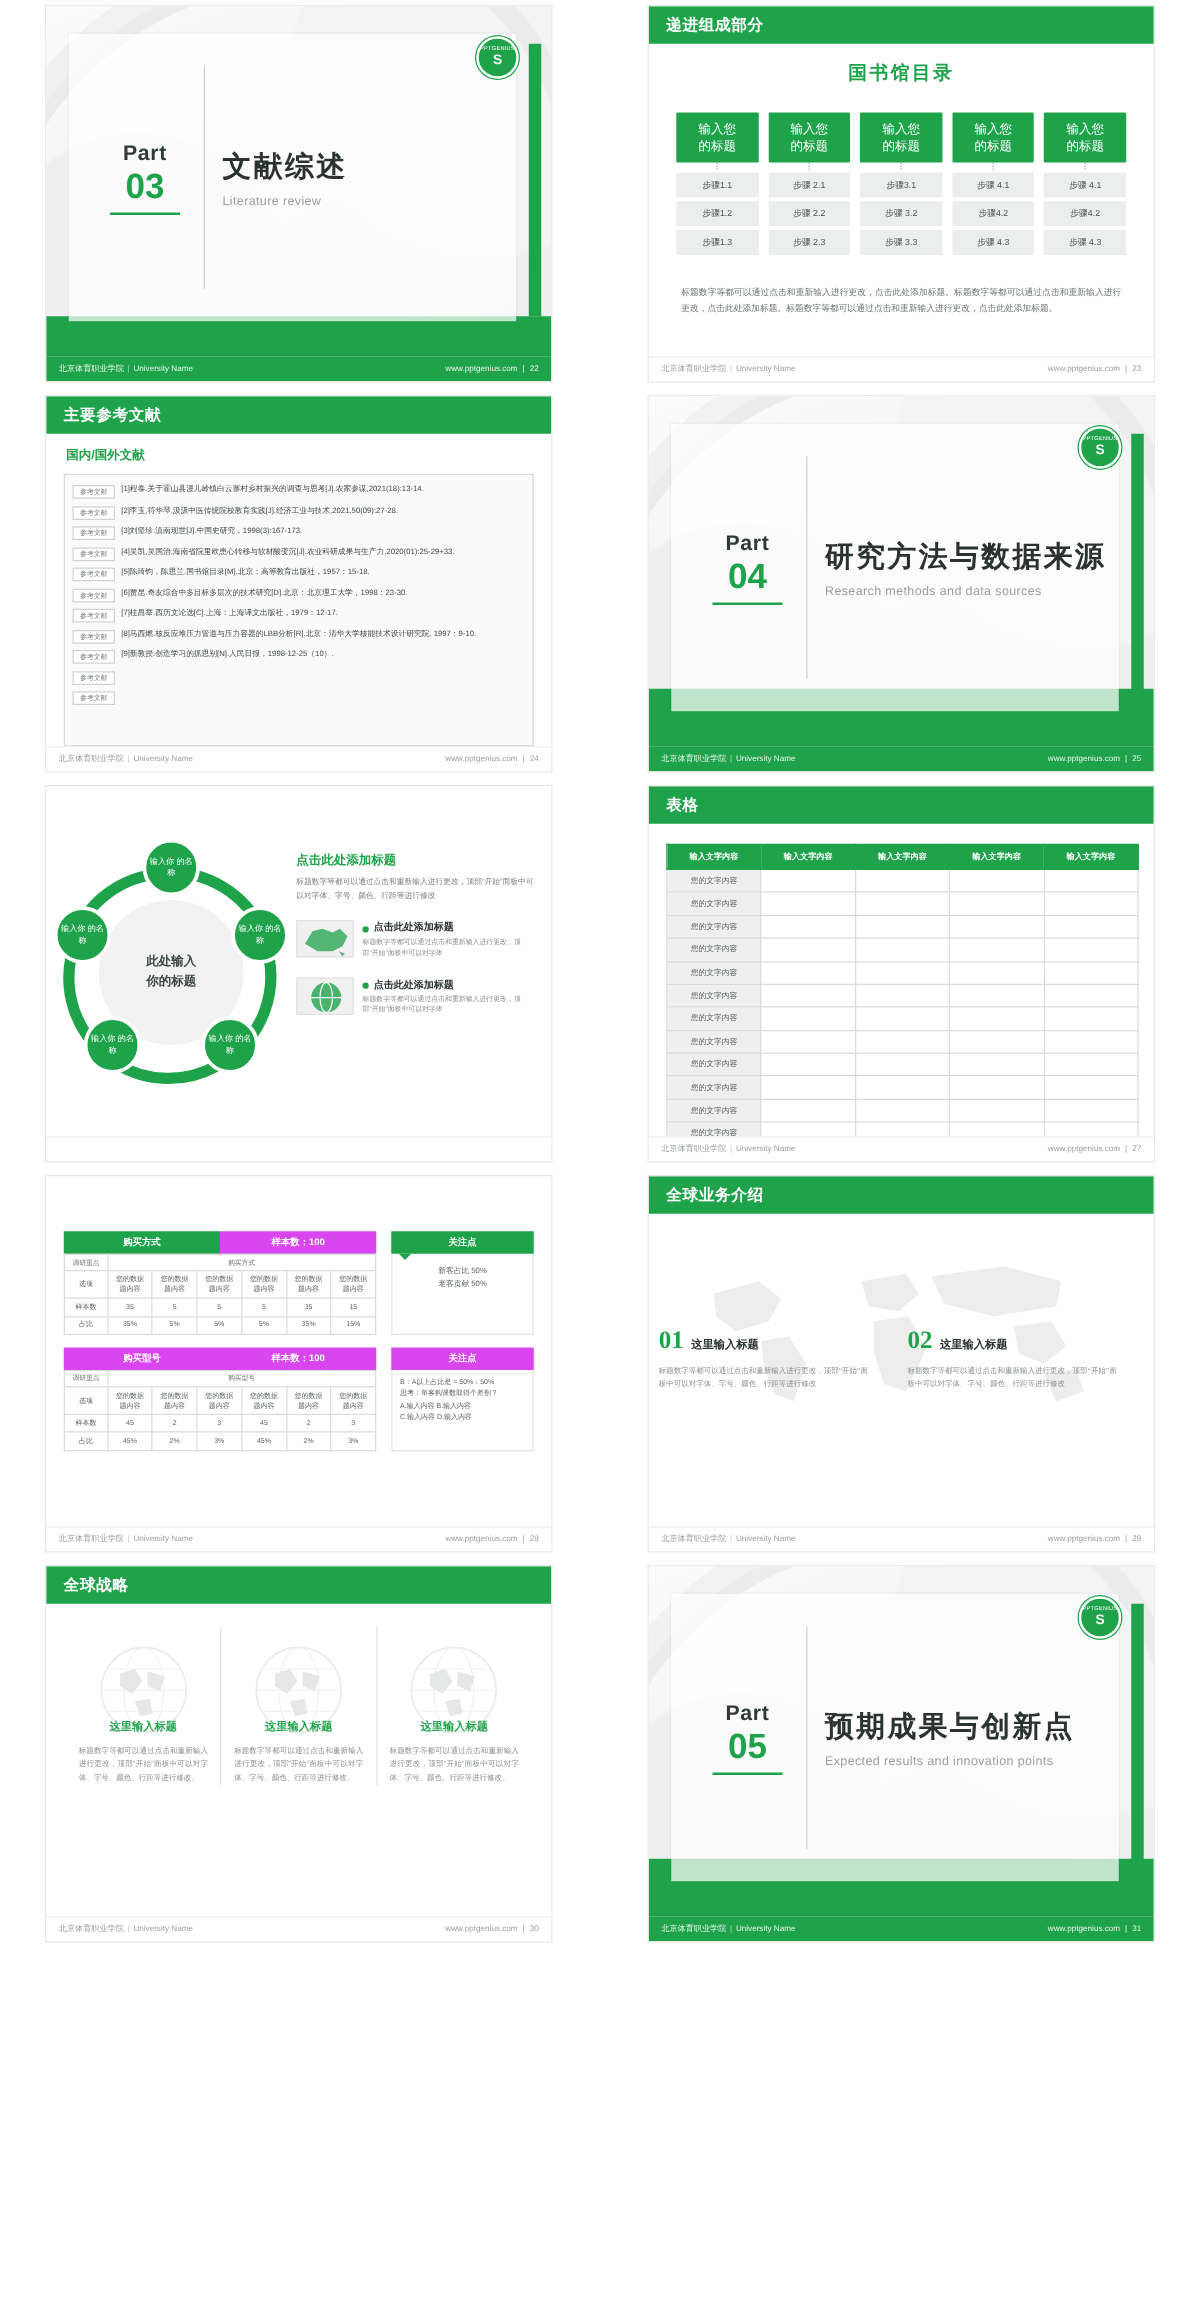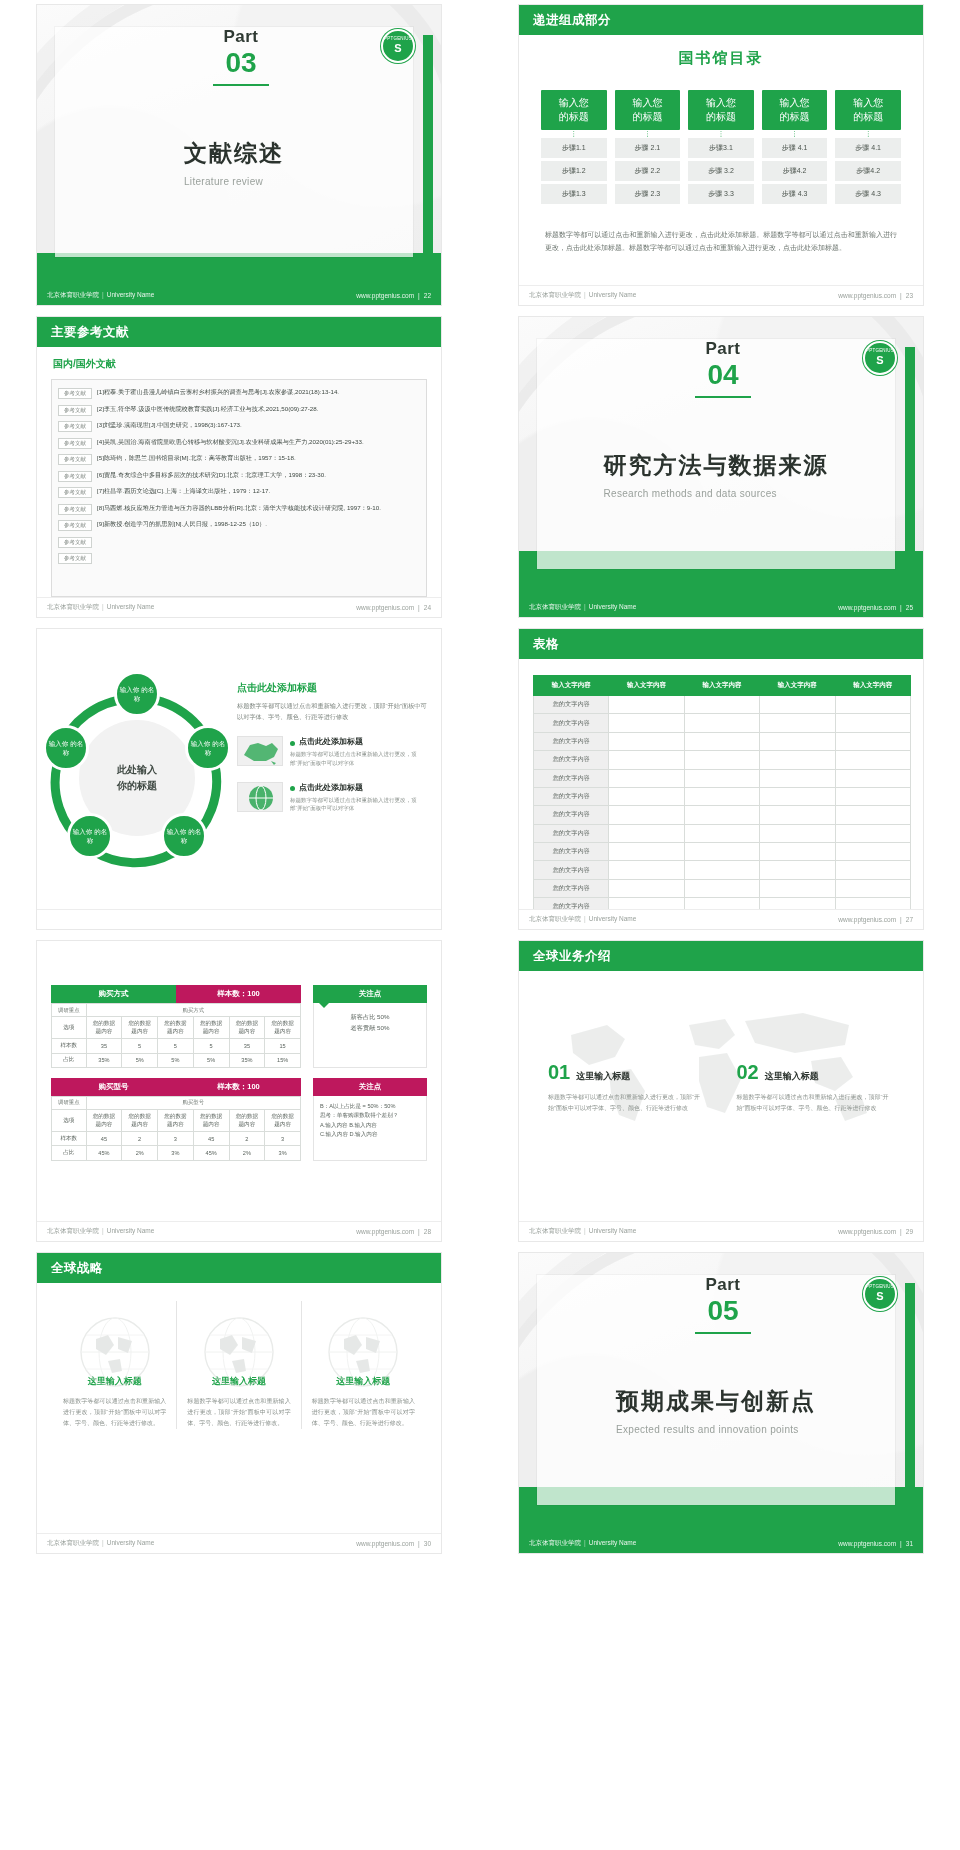--- a/index.html
+++ b/index.html
@@ -60,21 +60,21 @@
       linear-gradient(160deg, #fbfbfb 0%, #f2f2f2 55%, #ededed 100%);
   }
   .divider .arcs {
     position: absolute; left: 0; top: 0; right: 0; bottom: 20px;
     opacity: .55;
   }
   .divider .inner {
     position: absolute; left: 18px; top: 22px; right: 28px; bottom: 48px;
     background: rgba(255,255,255,.72);
     box-shadow: 0 0 0 1px rgba(0,0,0,.03);
-    display: flex; align-items: center; flex-direction: column;
+    display: flex; align-items: center;
   }
   .divider .partblock {
     width: 108px; text-align: center; padding-left: 14px;
     flex: none;
   }
   .divider .part-word {
     font-size: 17px; font-weight: bold; color: #2f3a33; letter-spacing: .5px;
   }
   .divider .part-num {
     font-size: 28px; font-weight: bold; color: #1fa34a; line-height: 1;
@@ -198,41 +198,41 @@
 
   
   .s28 .wrap { position: absolute; left: 14px; top: 44px; right: 14px; }
   .s28 .block { margin-bottom: 10px; }
   .s28 .row1 { display: flex; gap: 6px; }
   .s28 .hdr {
     color: #fff; font-size: 7.5px; font-weight: bold; text-align: center;
     padding: 4px 0;
   }
   .s28 .hdr.green { background: #1fa34a; }
-  .s28 .hdr.gray  { background: #be185d; }
+  .s28 .hdr.gray  { background: #d946ef; }
   .s28 table { width: 100%; border-collapse: collapse; font-size: 5.6px; color: #5a635d; }
   .s28 td, .s28 th { border: 1px solid #d9ddda; padding: 2.6px 1px; text-align: center; }
   .s28 th { background: #fff; font-weight: normal; color: #6c756f; font-size: 5.4px; }
   .s28 .note { font-size: 6.2px; color: #5a635d; line-height: 1.8; text-align: center; padding: 8px 6px; }
   .s28 .noteL { font-size: 5.6px; color: #5a635d; line-height: 1.7; padding: 6px 6px; }
   .s28 .colL { width: 250px; flex: none; }
   .s28 .colR { flex: 1; }
   .s28 .ribbon { position: relative; }
   .s28 .ribbon:after {
     content: ""; position: absolute; left: 6px; bottom: -5px;
     border-left: 5px solid transparent; border-right: 5px solid transparent;
     border-top: 5px solid #1fa34a;
   }
 
   
   .s29 .map {
     position: absolute; left: 30px; top: 54px; right: 30px; height: 150px;
     opacity: .35;
   }
-  .s29 .cols { position: absolute; left: 29px; right: 24px; top: 120px; display: flex; gap: 26px; }
+  .s29 .cols { position: absolute; left: 8px; right: 24px; top: 120px; display: flex; gap: 26px; font-family: Liberation Serif, serif; }
   .s29 .num { font-size: 20px; font-weight: bold; color: #1fa34a; }
   .s29 .t { font-size: 9px; font-weight: bold; color: #2b332e; margin-left: 6px; }
   .s29 .p { font-size: 6px; color: #8a918c; line-height: 1.8; margin-top: 8px; }
   .s29 .head { display: flex; align-items: baseline; }
 
   .s30 .cols { position: absolute; left: 16px; right: 16px; top: 48px; display: flex; }
   .s30 .col { flex: 1; padding: 0 10px; position: relative; }
   .s30 .col + .col { border-left: 1px solid #e4e4e4; }
   .s30 .globe { width: 74px; height: 74px; margin: 8px auto 0; display: block; opacity: .45; }
   .s30 .ct { text-align: center; font-size: 9px; font-weight: bold; color: #1fa34a; margin-top: 74px; }

